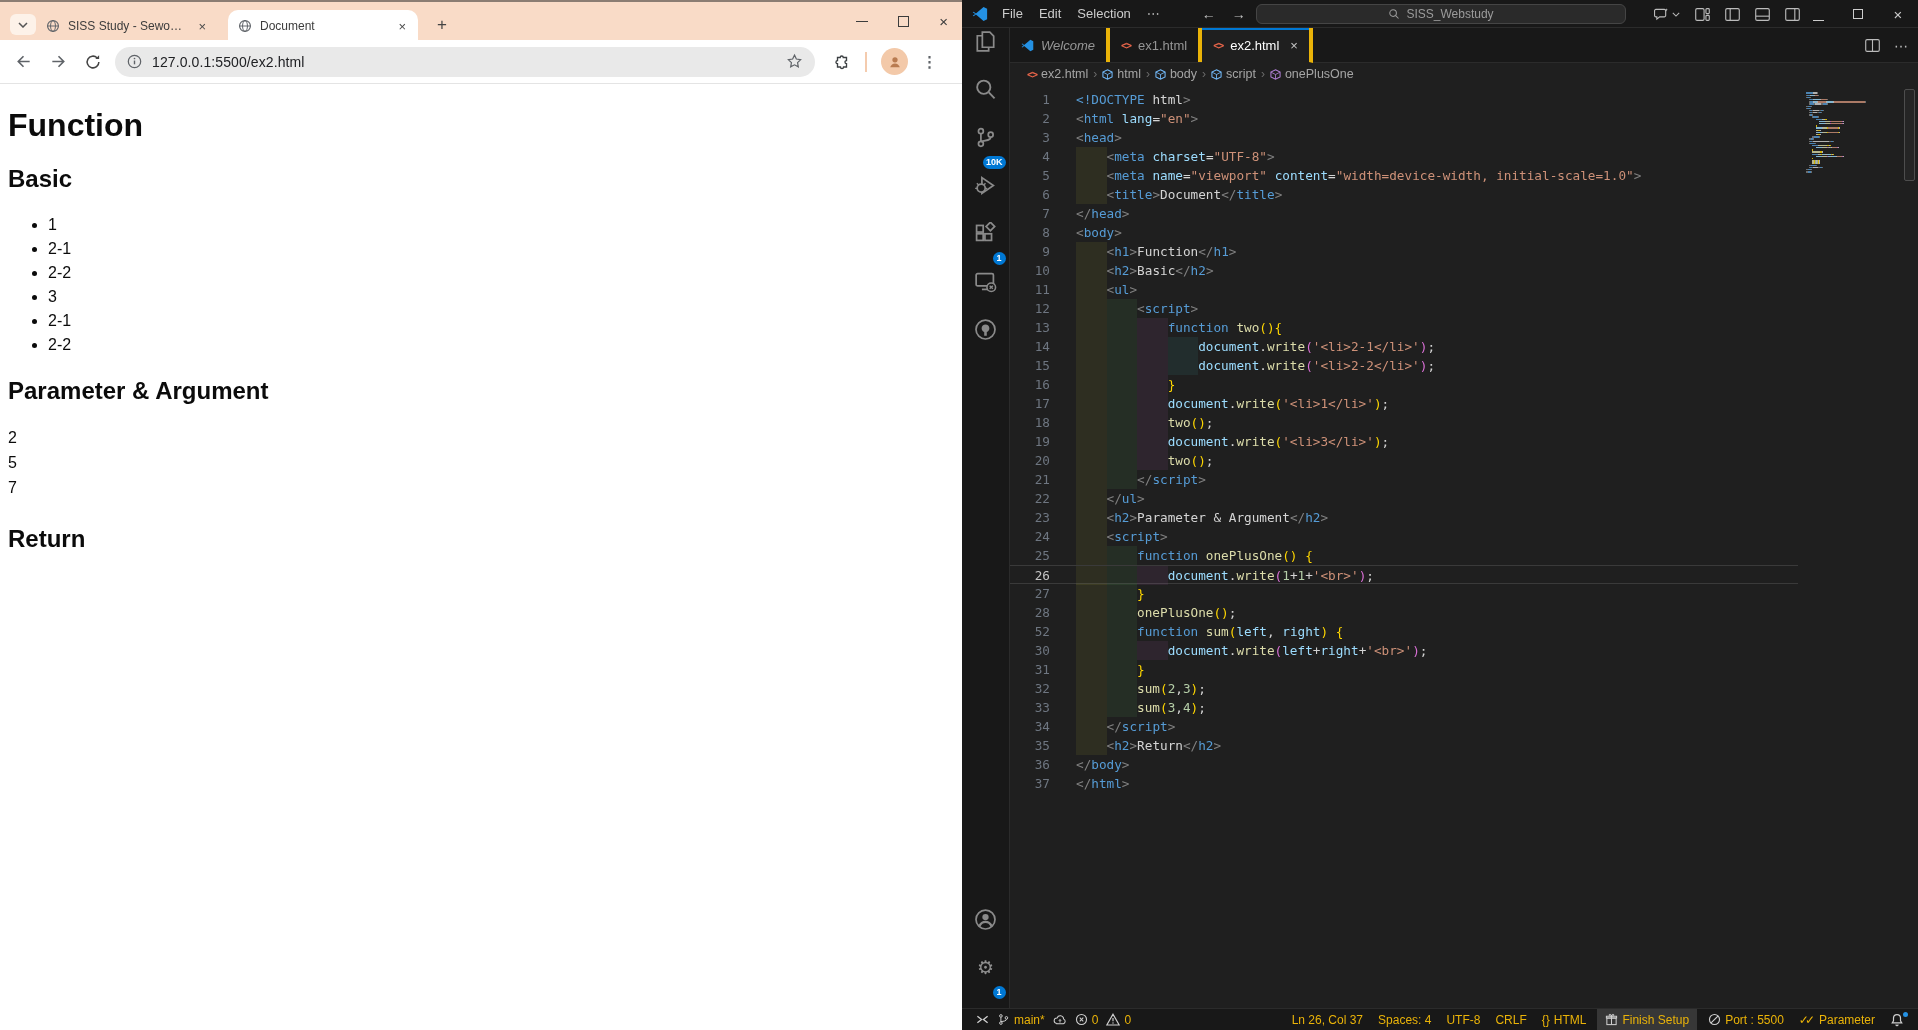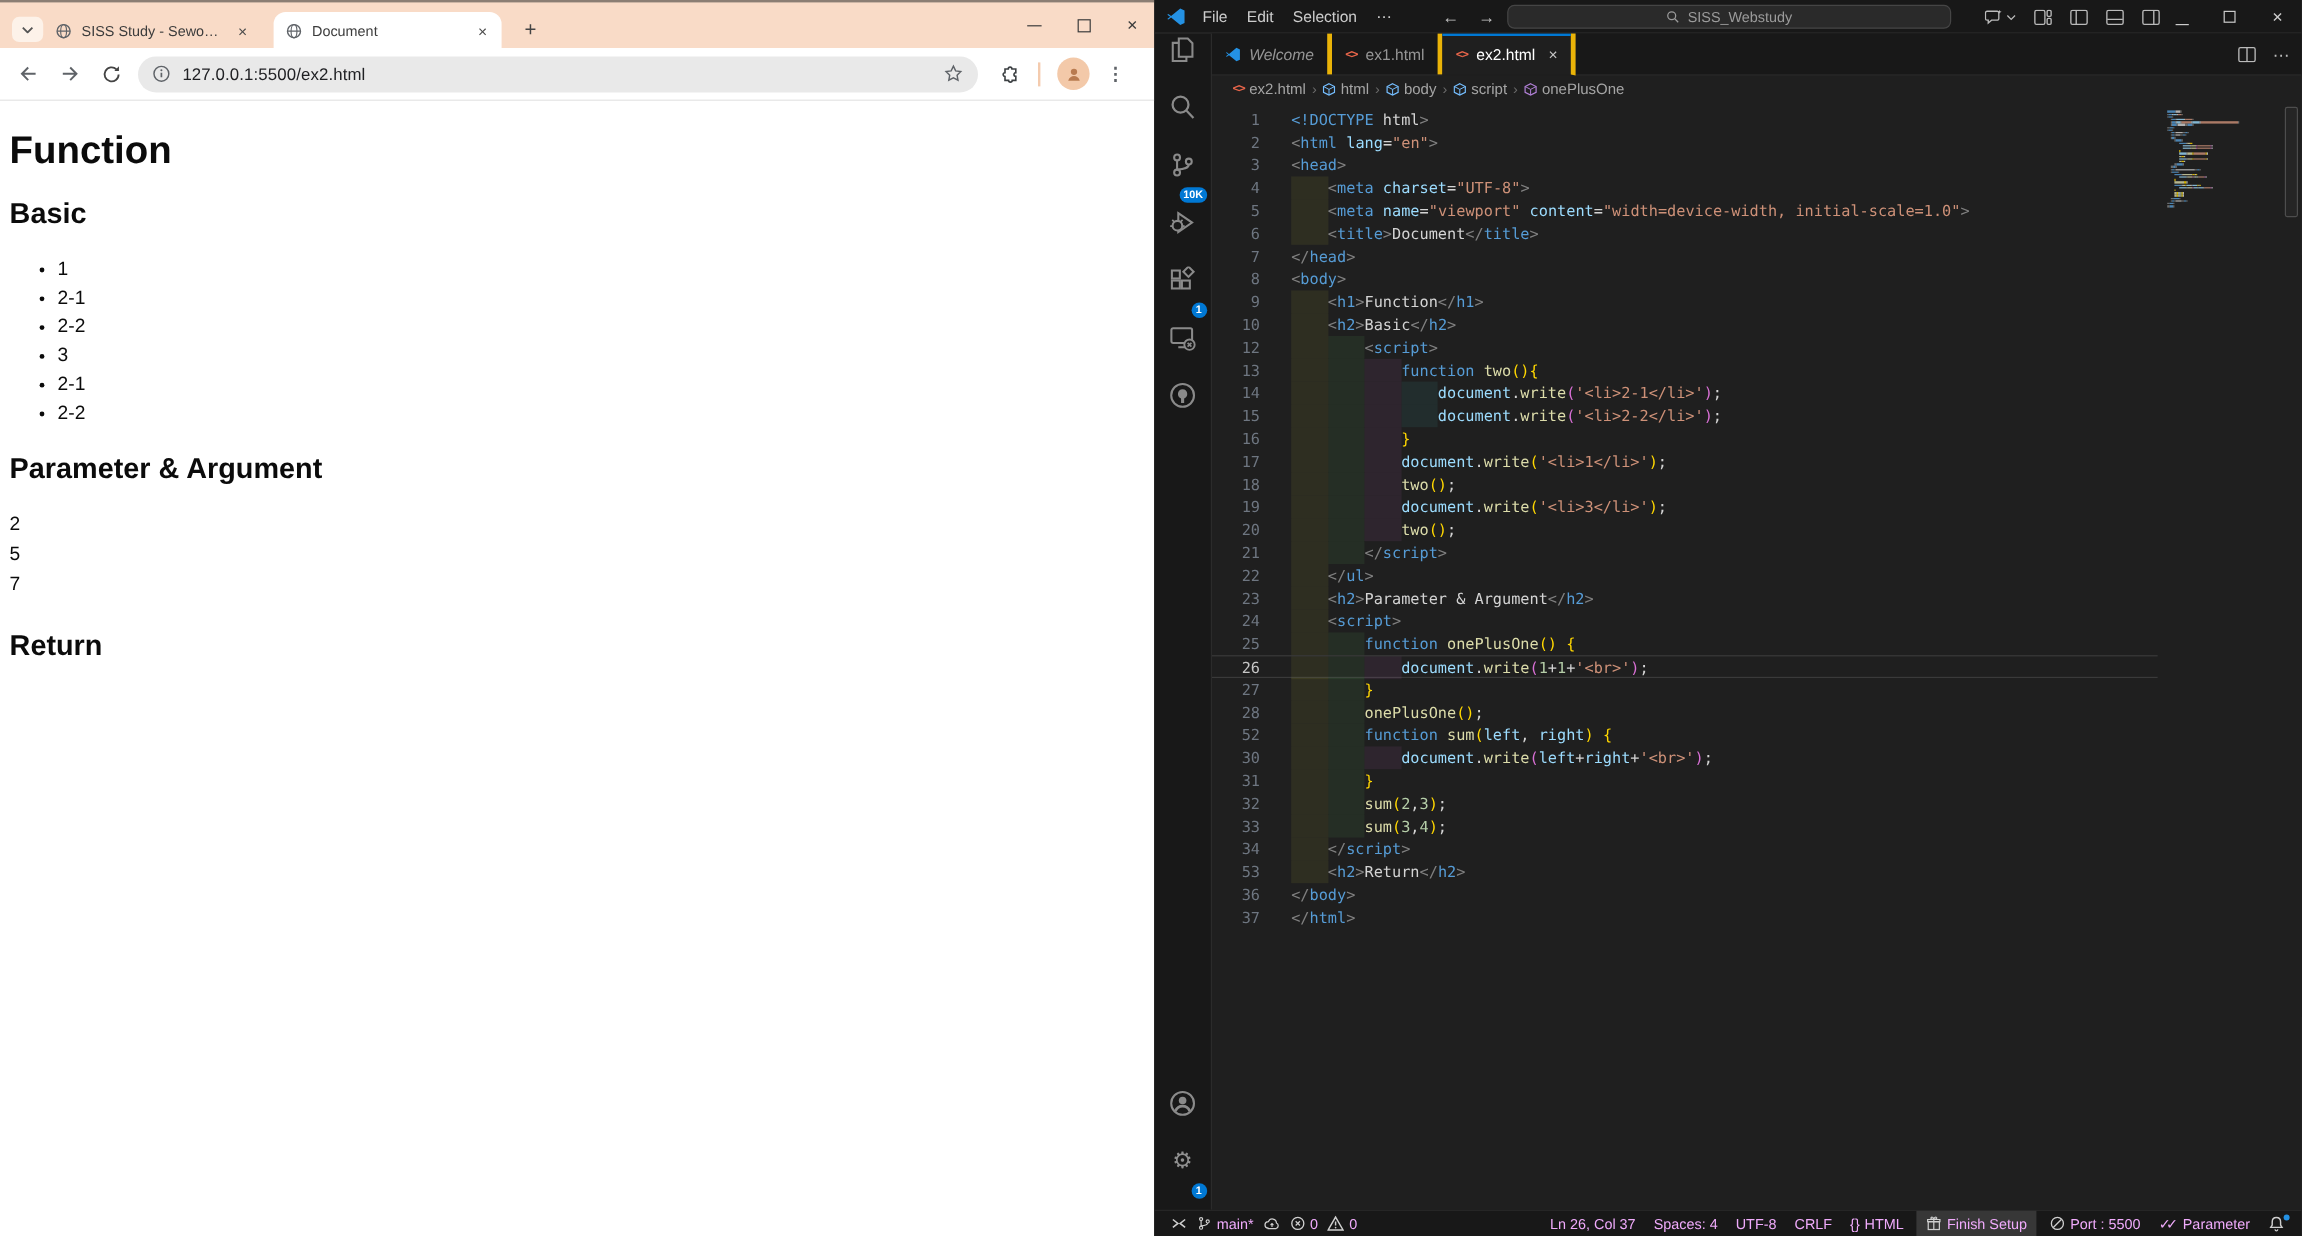--- a/index.html
+++ b/index.html
@@ -74,21 +74,21 @@
   .i0{background:rgba(255,255,64,.07)}.i1{background:rgba(127,255,127,.07)}
   .i2{background:rgba(255,127,255,.07)}.i3{background:rgba(79,236,236,.07)}
   .tp{color:#808080}.tag{color:#569CD6}.attr{color:#9CDCFE}.str{color:#CE9178}
   .txt{color:#D4D4D4}.kw{color:#569CD6}.fn{color:#DCDCAA}.vr{color:#9CDCFE}
   .num{color:#B5CEA8}.op{color:#D4D4D4}.b1{color:#FFD700}.b2{color:#DA70D6}
   .cline.cur{border-top:1px solid #3A3A3A;border-bottom:1px solid #3A3A3A}
   .cline.cur .ln{color:#c6c6c6}
   .minimap{position:absolute;top:7px;right:28px;width:84px}
   .mm-l{display:flex}
   .mm-slider{position:absolute;top:4px;right:3px;width:11px;height:92px;border:1px solid #4D4D4D;border-radius:2px;background:rgba(121,121,121,.08)}
-  .v-status{height:22px;background:#181818;border-top:1px solid #2B2B2B;display:flex;align-items:center;padding:0 10px;font-size:12px;color:#f0abfc}
+  .v-status{height:22px;background:#181818;border-top:1px solid #2B2B2B;display:flex;align-items:center;padding:0 10px;font-size:12px;color:#eab308}
   .sti{display:flex;align-items:center;gap:4px;padding:0 4px;height:22px}
   .st-spacer{flex:1}
   .st-right{display:flex;align-items:center;gap:7px}
   .sti.hl{background:#373737;padding:0 8px}
   .checks{letter-spacing:-4px;font-size:12px;padding-right:4px}
   svg{display:block}
 </style>
 </head>
 <body>
 
@@ -420,20 +420,24 @@
               </div>
               <div class="cline">
                 <span class="ln">9</span>
                 <span class="lc"><span class="ind i0"></span><span class="tp">&lt;</span><span class="tag">h1</span><span class="tp">&gt;</span><span class="txt">Function</span><span class="tp">&lt;/</span><span class="tag">h1</span><span class="tp">&gt;</span></span>
               </div>
               <div class="cline">
                 <span class="ln">10</span>
                 <span class="lc"><span class="ind i0"></span><span class="tp">&lt;</span><span class="tag">h2</span><span class="tp">&gt;</span><span class="txt">Basic</span><span class="tp">&lt;/</span><span class="tag">h2</span><span class="tp">&gt;</span></span>
               </div>
               <div class="cline">
+                <span class="ln">11</span>
+                <span class="lc"><span class="ind i0"></span><span class="tp">&lt;</span><span class="tag">ul</span><span class="tp">&gt;</span></span>
+              </div>
+              <div class="cline">
                 <span class="ln">12</span>
                 <span class="lc"><span class="ind i0"></span><span class="ind i1"></span><span class="tp">&lt;</span><span class="tag">script</span><span class="tp">&gt;</span></span>
               </div>
               <div class="cline">
                 <span class="ln">13</span>
                 <span class="lc"><span class="ind i0"></span><span class="ind i1"></span><span class="ind i2"></span><span class="kw">function</span><span class="txt"> </span><span class="fn">two</span><span class="b1">(){</span></span>
               </div>
               <div class="cline">
                 <span class="ln">14</span>
                 <span class="lc"><span class="ind i0"></span><span class="ind i1"></span><span class="ind i2"></span><span class="ind i3"></span><span class="vr">document</span><span class="op">.</span><span class="fn">write</span><span class="b2">(</span><span class="str">'&lt;li&gt;2-1&lt;/li&gt;'</span><span class="b2">)</span><span class="op">;</span></span>
@@ -512,21 +516,21 @@
               </div>
               <div class="cline">
                 <span class="ln">33</span>
                 <span class="lc"><span class="ind i0"></span><span class="ind i1"></span><span class="fn">sum</span><span class="b1">(</span><span class="num">3</span><span class="op">,</span><span class="num">4</span><span class="b1">)</span><span class="op">;</span></span>
               </div>
               <div class="cline">
                 <span class="ln">34</span>
                 <span class="lc"><span class="ind i0"></span><span class="tp">&lt;/</span><span class="tag">script</span><span class="tp">&gt;</span></span>
               </div>
               <div class="cline">
-                <span class="ln">53</span>
+                <span class="ln">35</span>
                 <span class="lc"><span class="ind i0"></span><span class="tp">&lt;</span><span class="tag">h2</span><span class="tp">&gt;</span><span class="txt">Return</span><span class="tp">&lt;/</span><span class="tag">h2</span><span class="tp">&gt;</span></span>
               </div>
               <div class="cline">
                 <span class="ln">36</span>
                 <span class="lc"><span class="tp">&lt;/</span><span class="tag">body</span><span class="tp">&gt;</span></span>
               </div>
               <div class="cline">
                 <span class="ln">37</span>
                 <span class="lc"><span class="tp">&lt;/</span><span class="tag">html</span><span class="tp">&gt;</span></span>
               </div>

